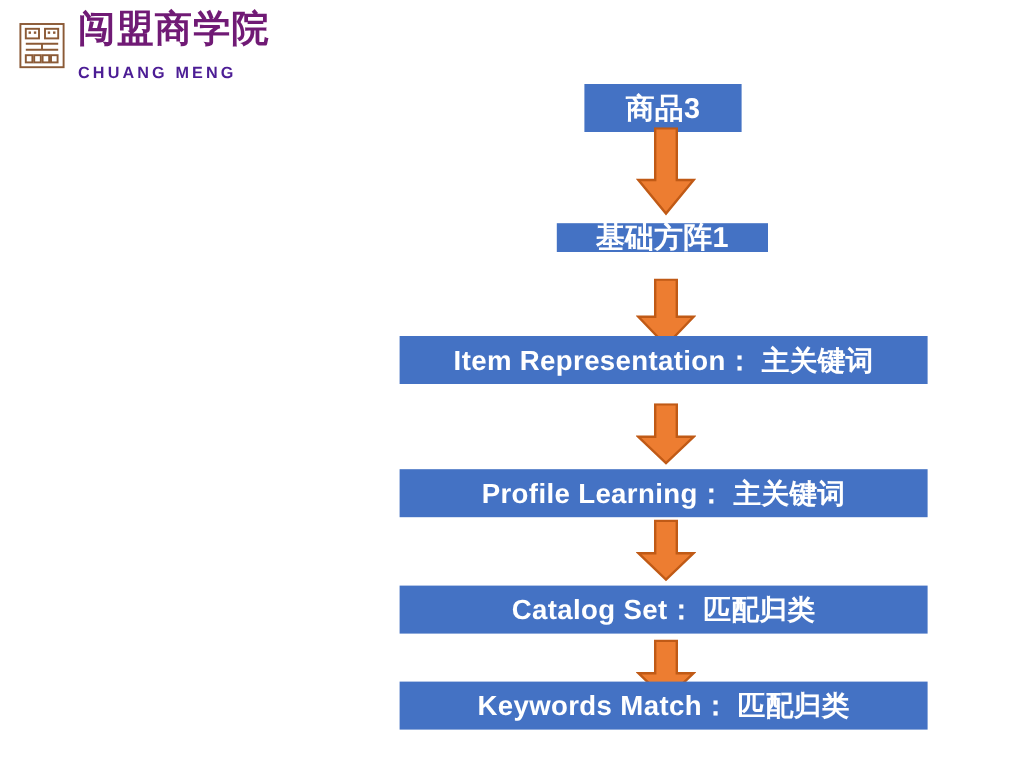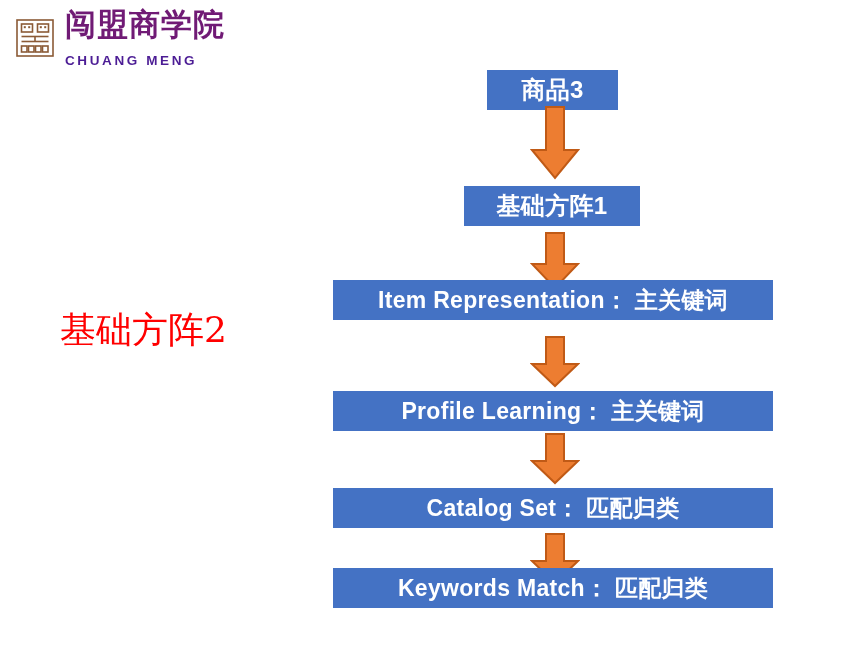--- a/index.html
+++ b/index.html
@@ -96,21 +96,21 @@
     top: 59px;
     width: 131px;
     height: 40px;
     font-size: 24px;
     margin-top: 11px;
   }
   #box-matrix1 {
     left: 464px;
     top: 186px;
     width: 176px;
-    height: 40px;
+    height: 24px;
     font-size: 24px;
   }
   #box-item-rep  { top: 280px; }
   #box-profile   { top: 391px; text-align: center; }
   #box-catalog   { top: 488px; }
   #box-keywords  { top: 568px; }
 
   
   .arrow {
     position: absolute;
@@ -152,21 +152,20 @@
           <rect x="30.2" y="9.2" width="2" height="2"></rect>
         </g>
       </svg>
     </div>
     <div id="logo-text">
       <div id="logo-cn">闯盟商学院</div>
       <div id="logo-en">CHUANG MENG</div>
     </div>
   </div>
 
-  <div id="side-caption">基础方阵2</div>
 
   <div class="flow-box" id="box-product">商品3</div>
 
   <div class="arrow" id="arrow-1">
     <svg viewBox="0 0 50 74" preserveAspectRatio="none" aria-hidden="true">
       <polygon points="16,1 34,1 34,44 48,44 25,72 2,44 16,44" fill="#ED7D31" stroke="#C05A16" stroke-width="2"></polygon>
     </svg>
   </div>
 
   <div class="flow-box" id="box-matrix1">基础方阵1</div>

